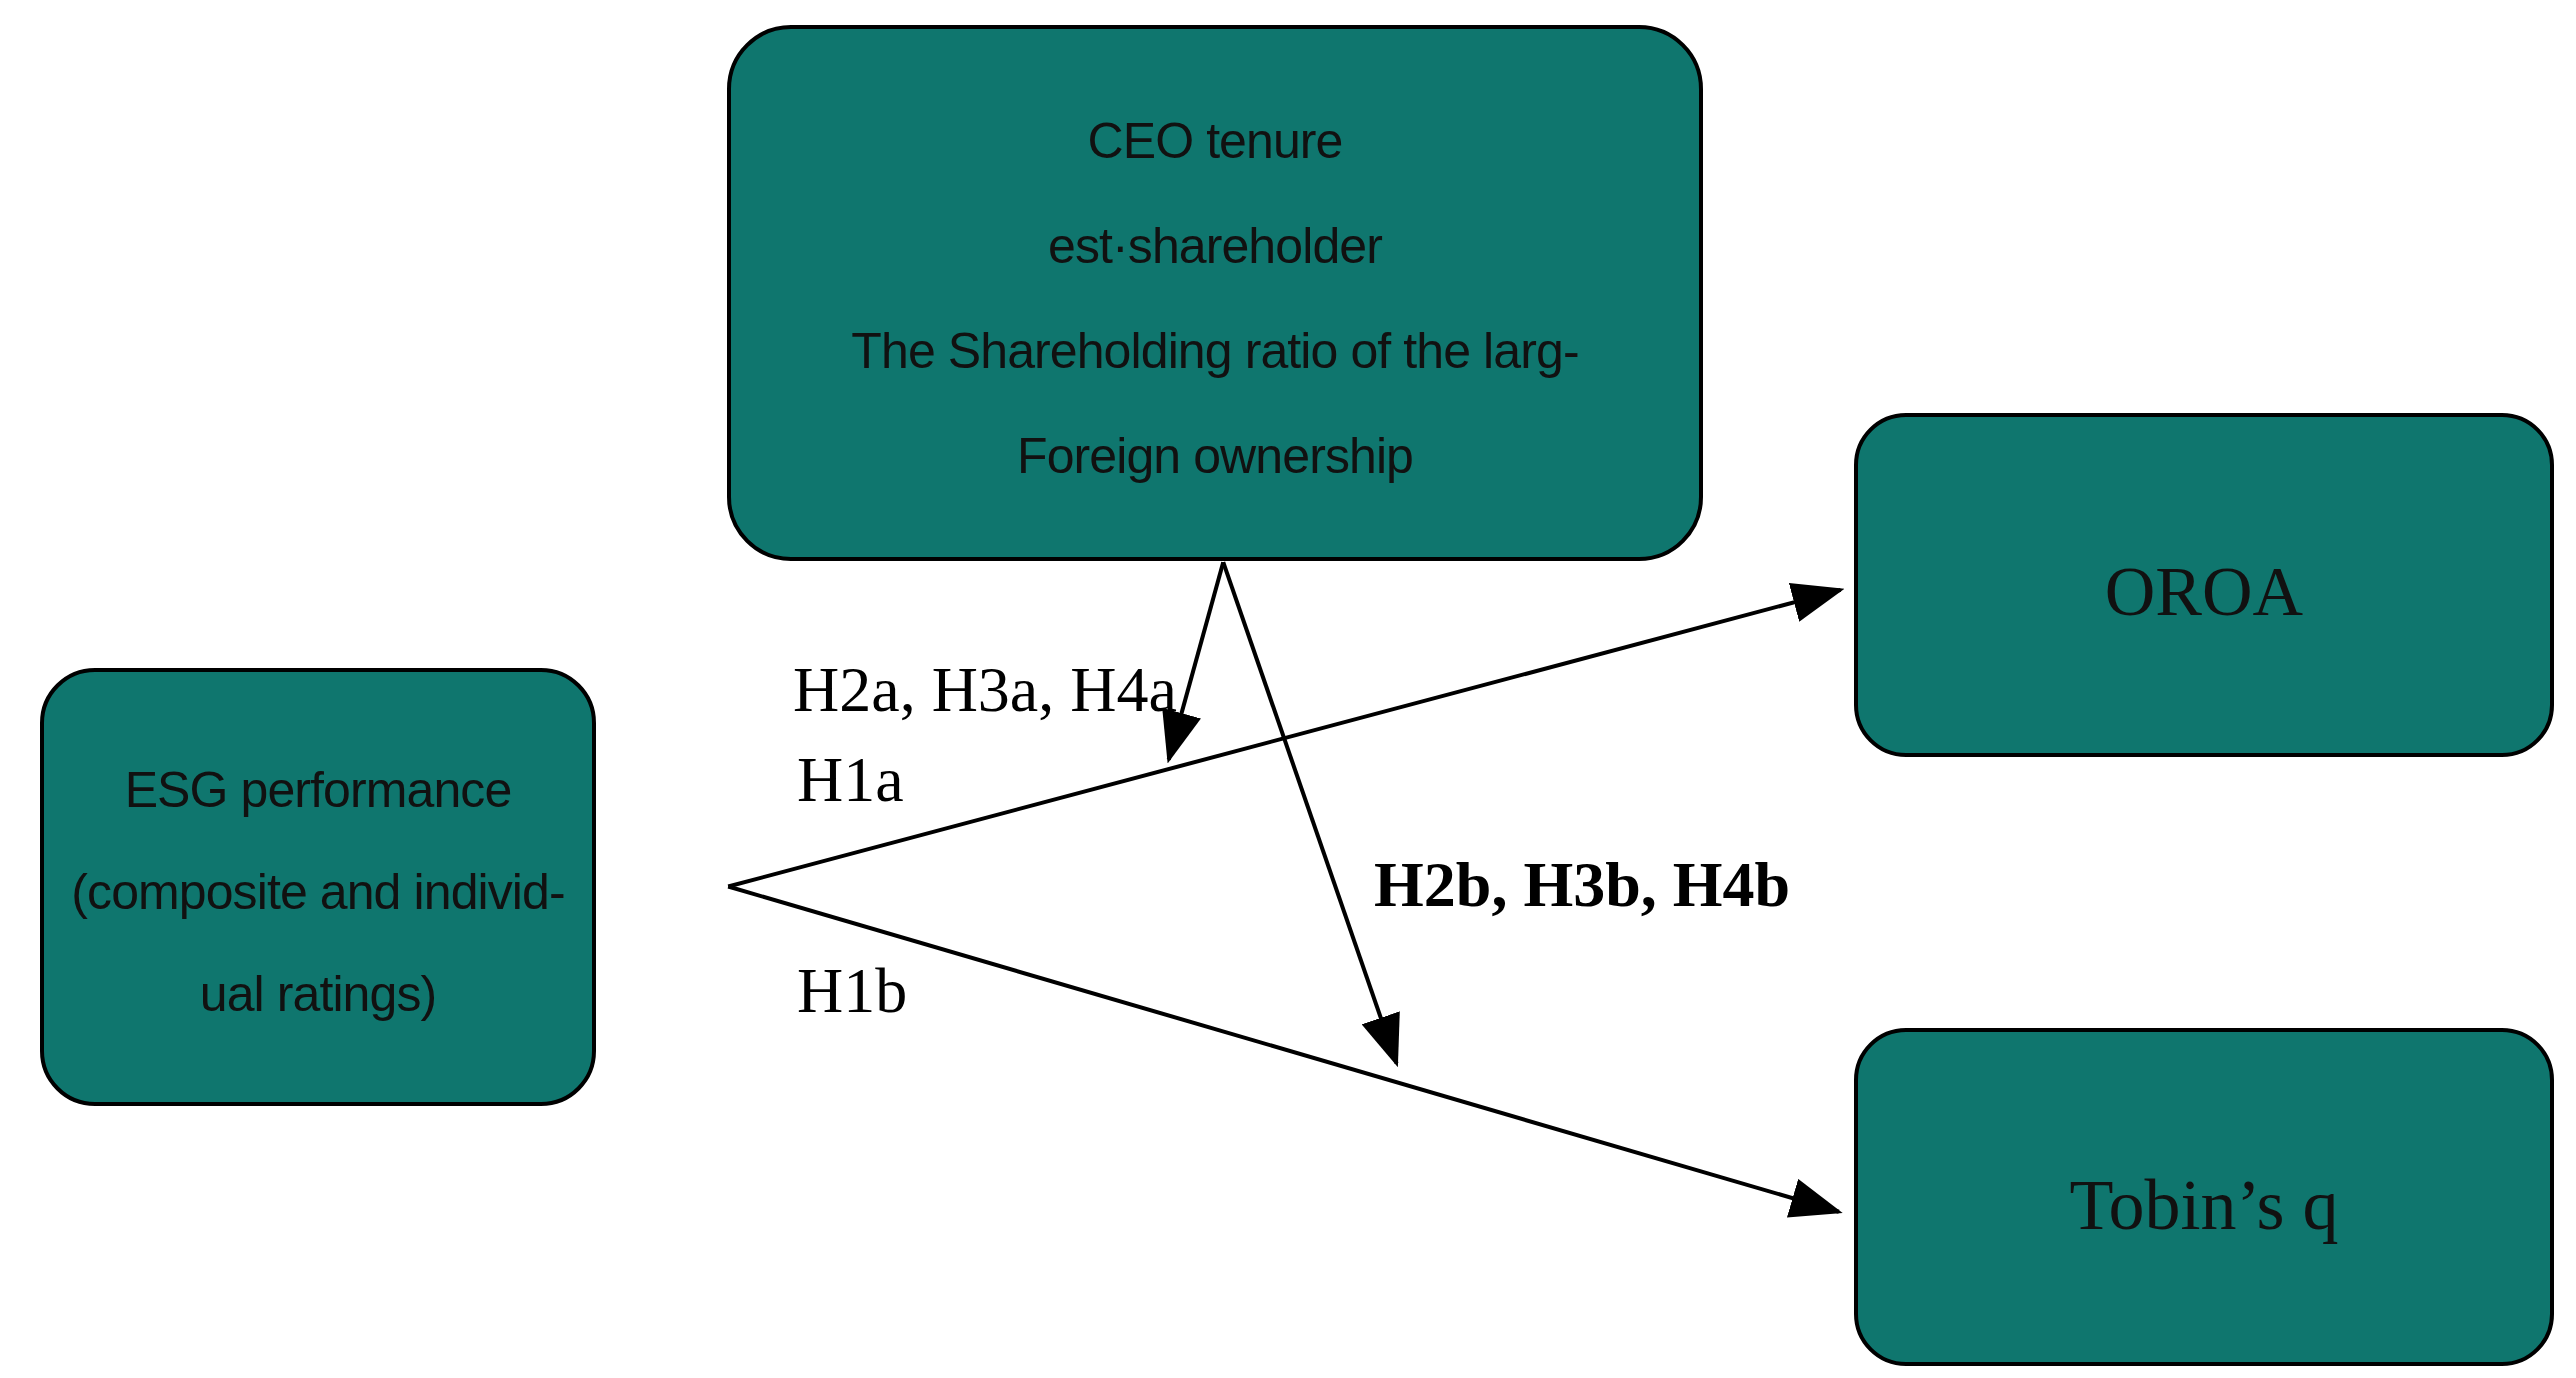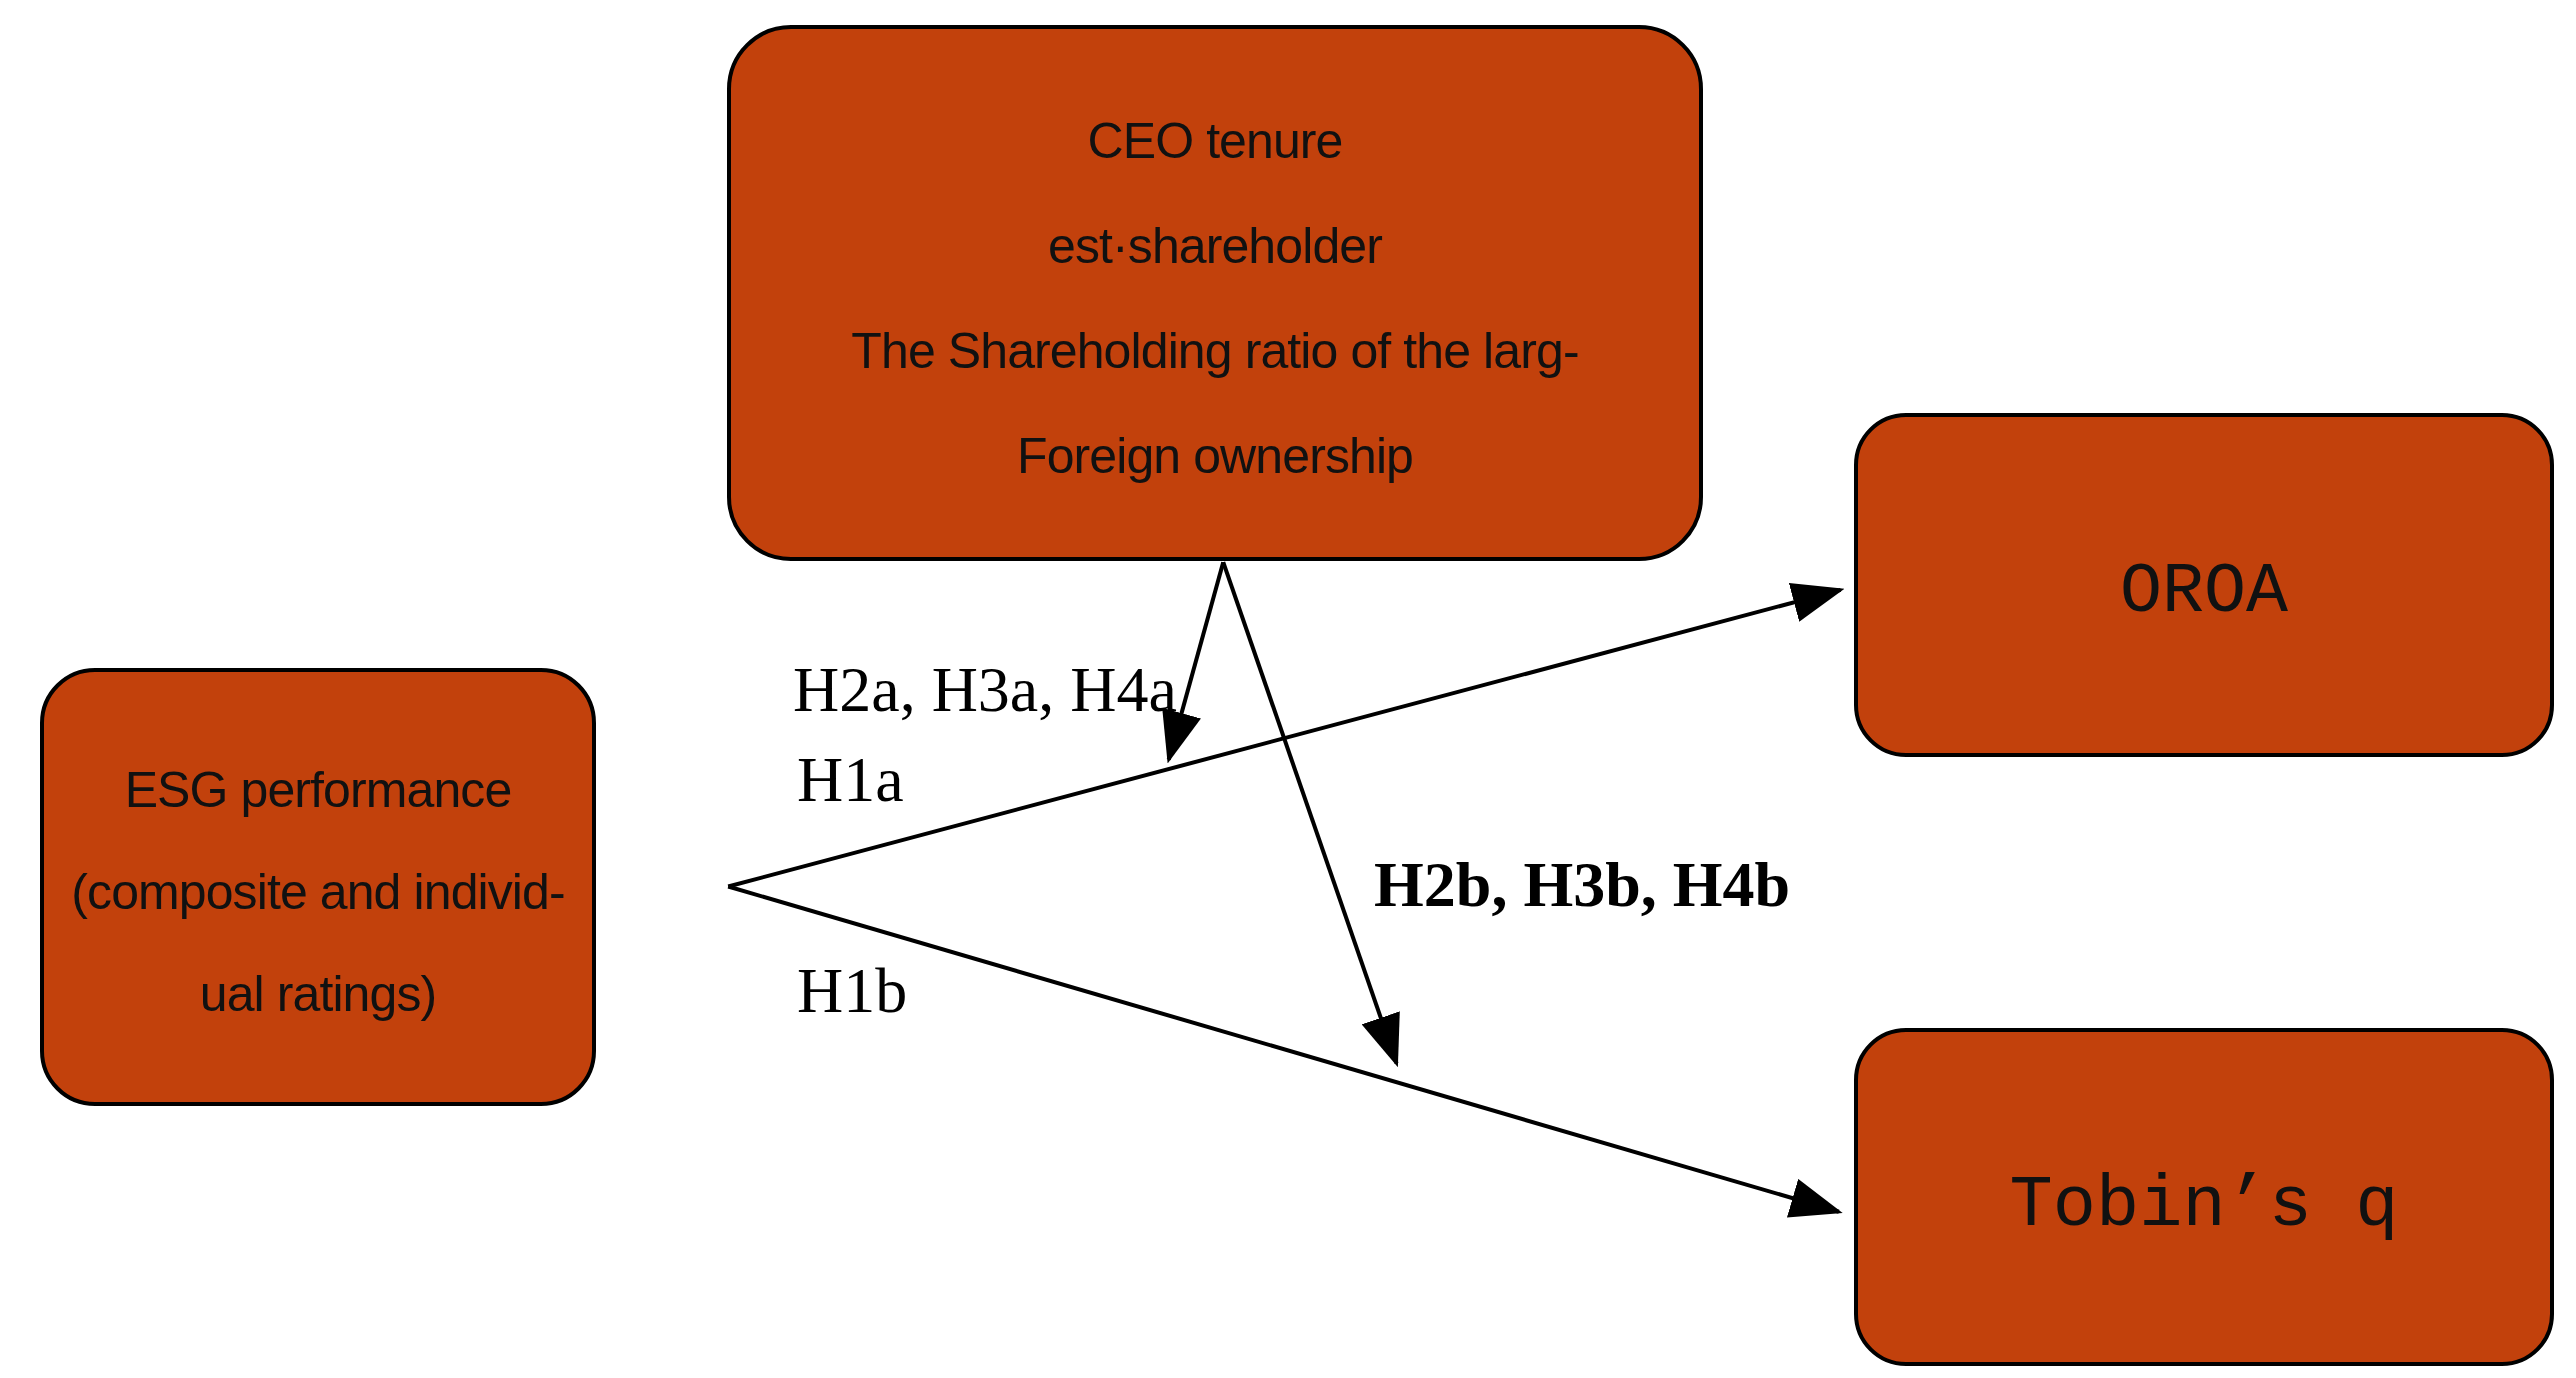--- a/index.html
+++ b/index.html
@@ -23,21 +23,21 @@
   .arrow-layer line {
     stroke: #000000;
     stroke-width: 4.5;
     fill: none;
   }
   .box {
     position: absolute;
     box-sizing: border-box;
     border: 4.5px solid #000000;
     border-radius: 54px;
-    background: #c2410c;
+    background: #0f766e;
     display: flex;
     flex-direction: column;
     align-items: center;
     justify-content: center;
     text-align: center;
     color: #111111;
   }
   .sans-text {
     font-family: "Liberation Sans", "DejaVu Sans", sans-serif;
     font-size: 50px;
@@ -53,21 +53,21 @@
   }
   .mod-box .box-line { line-height: 105px; }
   .esg-box {
     left: 40px; top: 668px;
     width: 556px; height: 438px;
     border-radius: 55px;
     padding-top: 9px;
   }
   .esg-box .box-line { line-height: 102px; }
   .serif-label {
-    font-family: Liberation Mono, monospace;
+    font-family: Liberation Serif, serif;
     color: #111111;
     white-space: nowrap;
   }
   .oroa-box {
     left: 1854px; top: 413px;
     width: 700px; height: 344px;
     border-radius: 52px;
     padding-top: 14.3px;
     font-size: 70px;
   }

